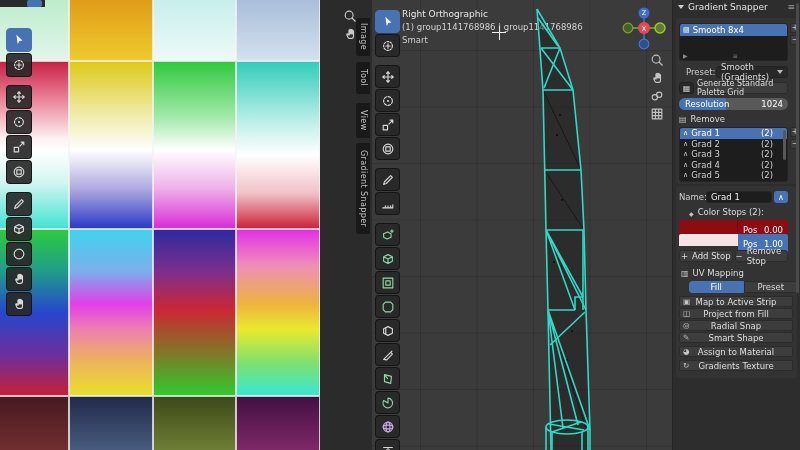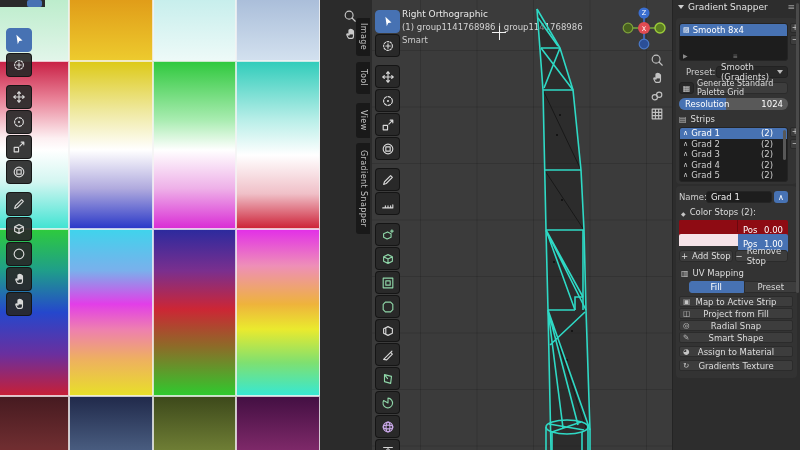--- a/index.html
+++ b/index.html
@@ -457,21 +457,21 @@
   </div>
 
   <div class="slider" style="left:6px; top:98px; width:109px;">
     <div class="fill" style="width:47px;"></div>
     <span class="s-lbl">Resolution</span>
     <span class="s-val">1024</span>
   </div>
 
   <div class="sec-hdr" style="left:6px; top:114px;">
     <span class="sic">▤</span>
-    <span>Strips</span>
+    <span>Remove</span>
   </div>
   <div class="listbox" style="left:6px; top:127px; width:109px; height:55px;">
     <div id="strip-rows">
         <div class="lrow sel" style="height: 10.5px;">
           <span class="li-ic">∧</span>
                  <span>Grad 1</span>
                  <span class="cnt">(2)</span>
         </div>
         <div class="lrow" style="height: 10.5px;">
           <span class="li-ic">∧</span>
@@ -500,21 +500,21 @@
     <div class="pm">+</div>
     <div class="pm">−</div>
   </div>
 
   <div class="row" style="left:6px; top:191px; width:109px;">
     <span class="lbl" style="width:27px;">Name:</span>
     <div class="field" style="flex:1;">Grad 1</div>
     <div class="curve-btn" style="margin-left:2px;">∧</div>
   </div>
 
-  <div class="sec-hdr" style="left:8px; top:207px;align-items:flex-end;">
+  <div class="sec-hdr" style="left:16px; top:207px;align-items:flex-end;">
     <span class="sic" style="font-size:6px;">◆</span>
     <span>Color Stops (2):</span>
   </div>
 
   <div class="stop-row" style="left:6px; top:220px; width:109px; background:#8e0b13;">
     <div class="swatch" style="background:#8e0b13; border-right:1px solid rgba(0,0,0,.25);"></div>
     <div class="posf">
       <span>Pos</span>
       <span class="posv">0.00</span>
     </div>

